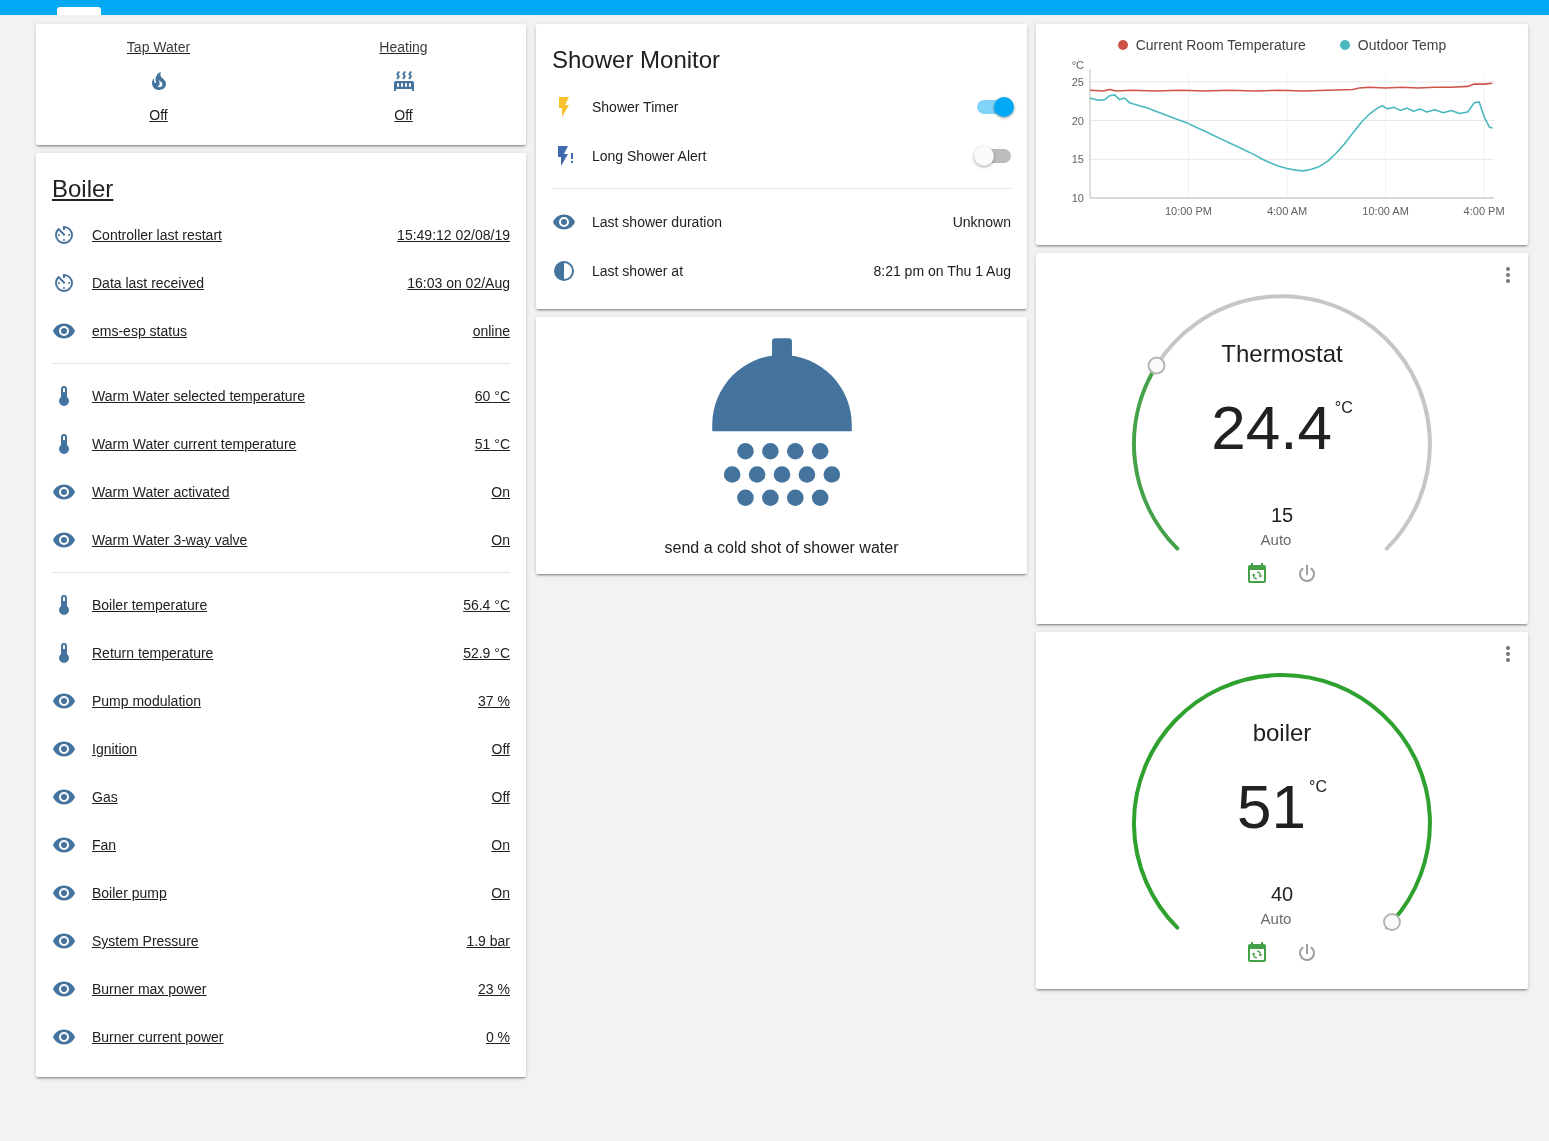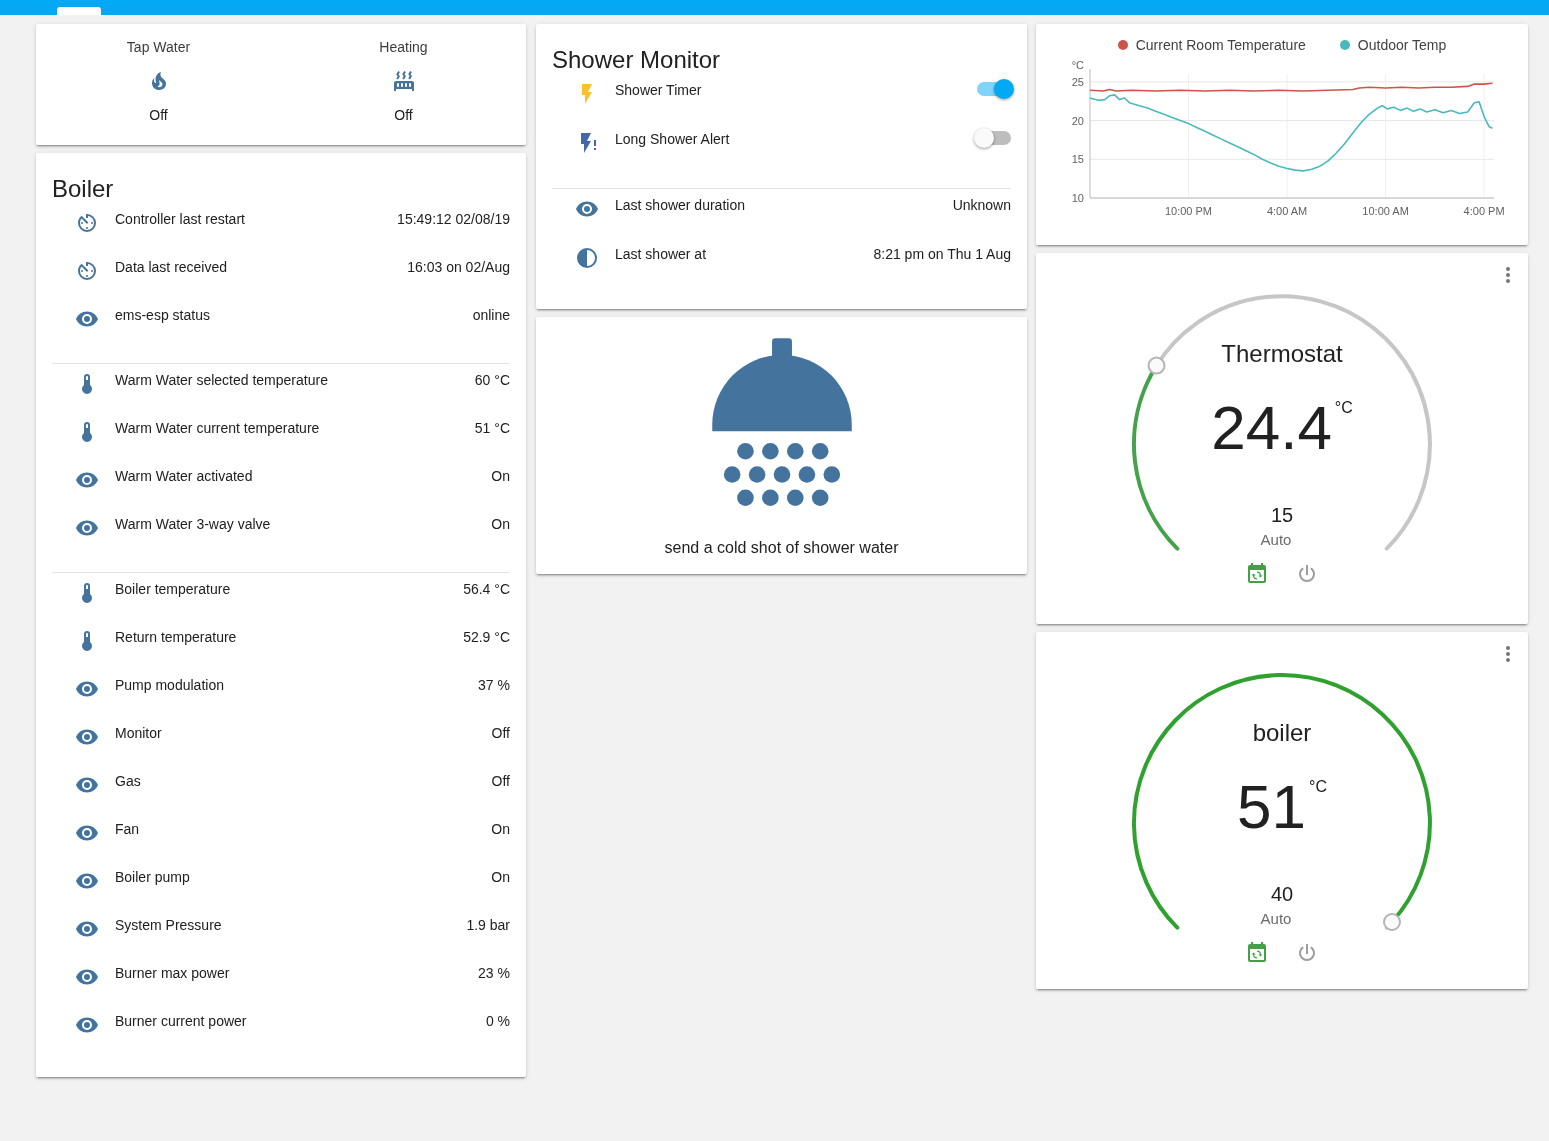--- a/index.html
+++ b/index.html
@@ -1,33 +1,33 @@
 <!DOCTYPE html>
 <html><head>
 <meta charset="utf-8">
 <style>
   *{box-sizing:border-box;margin:0;padding:0;}
   html,body{width:1549px;height:1141px;}
   body{background:#f2f2f2;font-family:"Liberation Sans",sans-serif;overflow:hidden;position:relative;color:#212121;}
   .app-header{position:absolute;top:0;left:0;width:100%;height:15px;background:#03a9f4;}
   .tab-chip{position:absolute;left:57px;bottom:0;width:44px;height:8px;background:#ffffff;border-radius:3px 3px 0 0;}
   .col{position:absolute;top:24px;display:flex;flex-direction:column;gap:8px;}
-  .col1{left:36px;width:490px;}
+  .col1{left:36px;width:490px;text-decoration:underline;}
   .col2{left:536px;width:491px;}
   .col3{left:1036px;width:492px;}
   .card{background:#fff;border-radius:2px;position:relative;
         box-shadow:0 2px 2px 0 rgba(0,0,0,.14),0 1px 5px 0 rgba(0,0,0,.12),0 3px 1px -2px rgba(0,0,0,.2);}
   .card-title{font-size:24px;font-weight:400;color:#212121;padding:22px 16px 8px;}
   
   .glance-card{height:121px;display:flex;padding-top:15px;}
   .glance-item{flex:1;display:flex;flex-direction:column;align-items:center;cursor:pointer;}
   .g-label{font-size:14px;color:#3c3c3c;margin-bottom:14px;}
   .g-state{font-size:14px;color:#212121;margin-top:14px;}
   
-  .erow{display:flex;height:48px;padding:0 16px;cursor:pointer;margin-left:23px;}
+  .erow{display:flex;align-items:center;height:48px;padding:0 16px;cursor:pointer;}
   .shower-rows .erow{height:49px;}
   .icon{width:24px;height:24px;fill:#44739e;flex:none;}
   .ename{flex:1;font-size:14px;color:#212121;margin-left:16px;}
   .estate{margin-left:auto;font-size:14px;color:#212121;text-align:right;white-space:nowrap;}
   .divider{height:1px;background:#e3e3e3;margin:8px 16px;}
   .entities-card{padding-bottom:16px;}
   .monitor-card{padding-bottom:14px;}
   
   .toggle{width:34px;height:14px;border-radius:7px;position:relative;margin-left:auto;cursor:pointer;flex:none;}
   .toggle .knob{width:20px;height:20px;border-radius:50%;position:absolute;top:-3px;box-shadow:0 1px 3px rgba(0,0,0,.4);}
@@ -196,21 +196,21 @@
           <svg viewBox="0 0 24 24" class="icon">
             <use href="#mdi-eye"></use>
           </svg>
           <span class="ename">Pump modulation</span>
           <span class="estate">37 %</span>
         </div>
         <div class="erow">
           <svg viewBox="0 0 24 24" class="icon">
             <use href="#mdi-eye"></use>
           </svg>
-          <span class="ename">Monitor</span>
+          <span class="ename">Ignition</span>
           <span class="estate">Off</span>
         </div>
         <div class="erow">
           <svg viewBox="0 0 24 24" class="icon">
             <use href="#mdi-eye"></use>
           </svg>
           <span class="ename">Gas</span>
           <span class="estate">Off</span>
         </div>
         <div class="erow">

